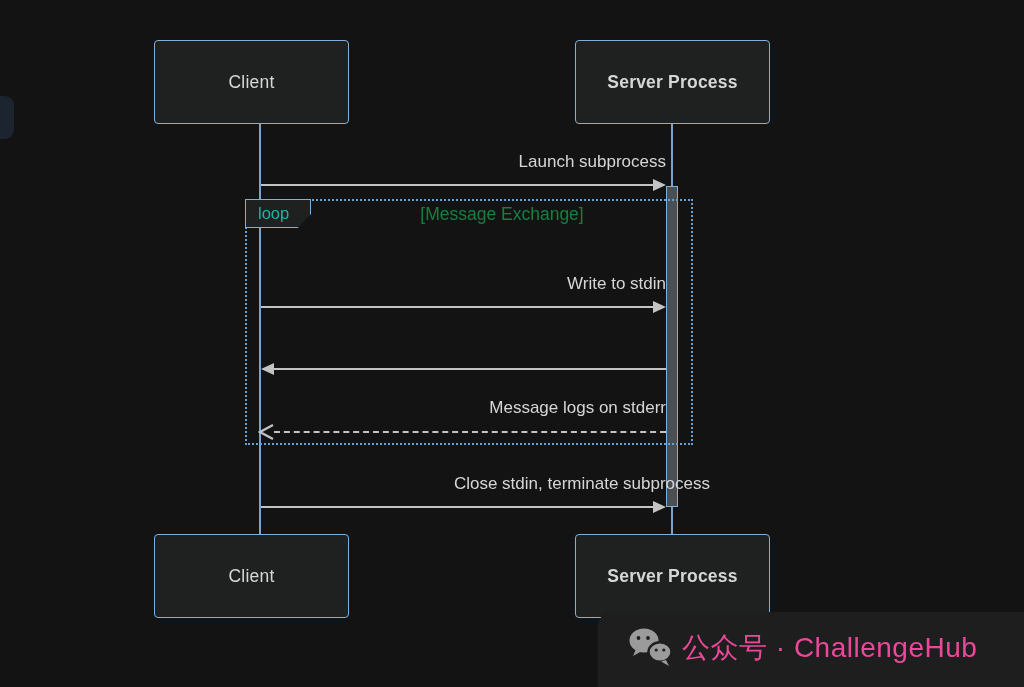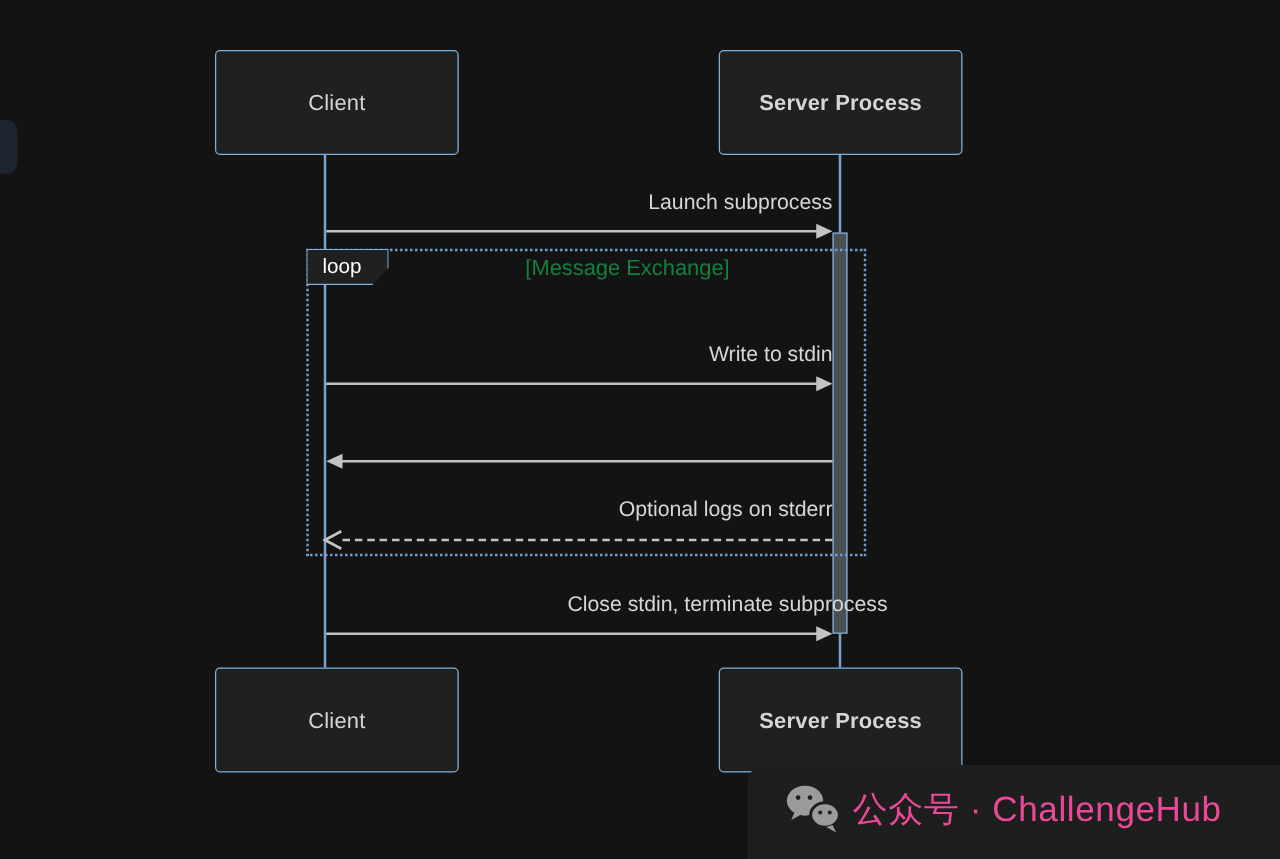--- a/index.html
+++ b/index.html
@@ -33,21 +33,21 @@
     border: 1.5px solid #81b1db;
     border-radius: 4px;
     box-sizing: border-box;
     display: flex;
     align-items: center;
     justify-content: center;
     color: #d6d6d6;
     font-size: 17.5px;
     letter-spacing: 0.2px;
   }
-  .actor.client { left: 172px; }
+  .actor.client { left: 154px; }
   .actor.server { left: 575px; font-weight: bold; }
   .actor.top { top: 40px; }
   .actor.bottom { top: 534px; }
 
   
   .lifeline {
     position: absolute;
     top: 124px;
     width: 2px;
     height: 410px;
@@ -79,21 +79,21 @@
     left: 245px; top: 199px;
     width: 66px; height: 29px;
     background: #1f2020;
     border: 1.5px solid #81b1db;
     box-sizing: border-box;
     clip-path: polygon(0 0, 100% 0, 100% 52%, 80% 100%, 0 100%);
     display: flex;
     align-items: center;
     justify-content: flex-start;
     padding-left: 12px;
-    color: #ffffff;
+    color: #14b8a6;
     font-size: 16.5px;
   }
   .loop-cond {
     position: absolute;
     left: 311px; top: 204px;
     width: 382px;
     text-align: center;
     color: #15803d;
     font-size: 17.5px;
   }
@@ -202,21 +202,21 @@
   </div>
   <div class="loop-cond">[Message Exchange]</div>
 
   <div class="msg-label m2-label">Write to stdin</div>
   <div class="msg-line m2-line"></div>
   <div class="arrow-right m2-arrow"></div>
 
   <div class="msg-line m3-line"></div>
   <div class="arrow-left m3-arrow"></div>
 
-  <div class="msg-label m4-label">Optional logs on stderr</div>
+  <div class="msg-label m4-label">Message logs on stderr</div>
   <div class="msg-line dashed m4-line"></div>
   <svg class="arrow-open m4-arrow" width="17" height="16">
     <path d="M15 1 L2 8 L15 15" stroke="#c3c3c3" stroke-width="2.2" fill="none"></path>
   </svg>
 
   <div class="msg-label m5-label">Close stdin, terminate subprocess</div>
   <div class="msg-line m5-line"></div>
   <div class="arrow-right m5-arrow"></div>
 
   <div class="actor client bottom">

